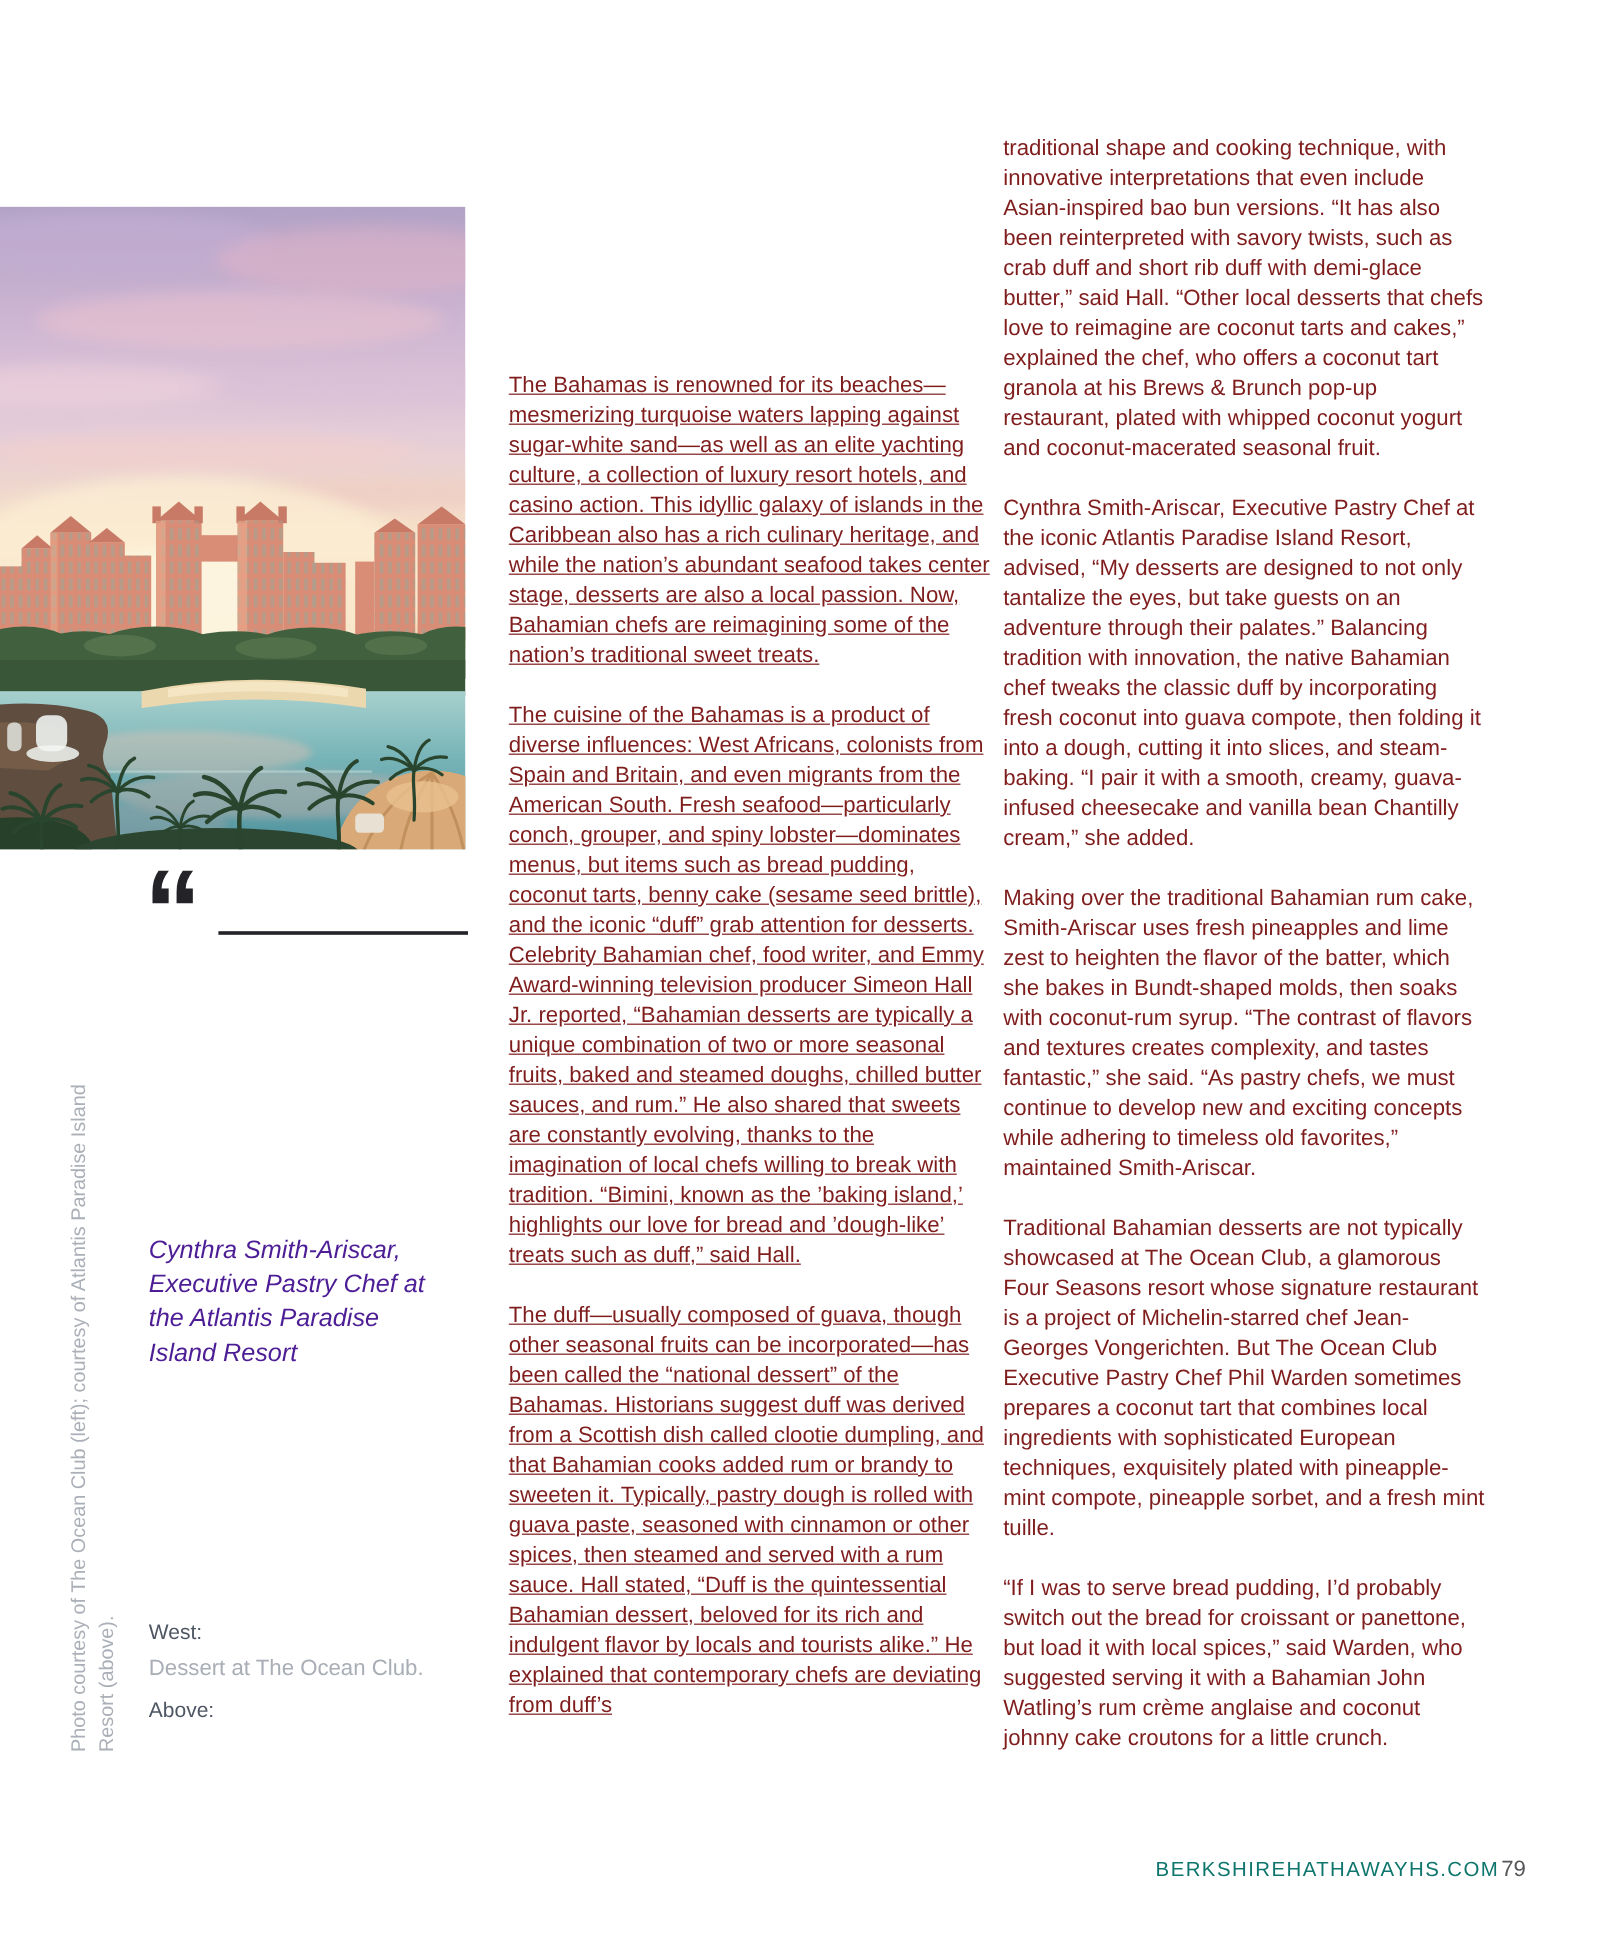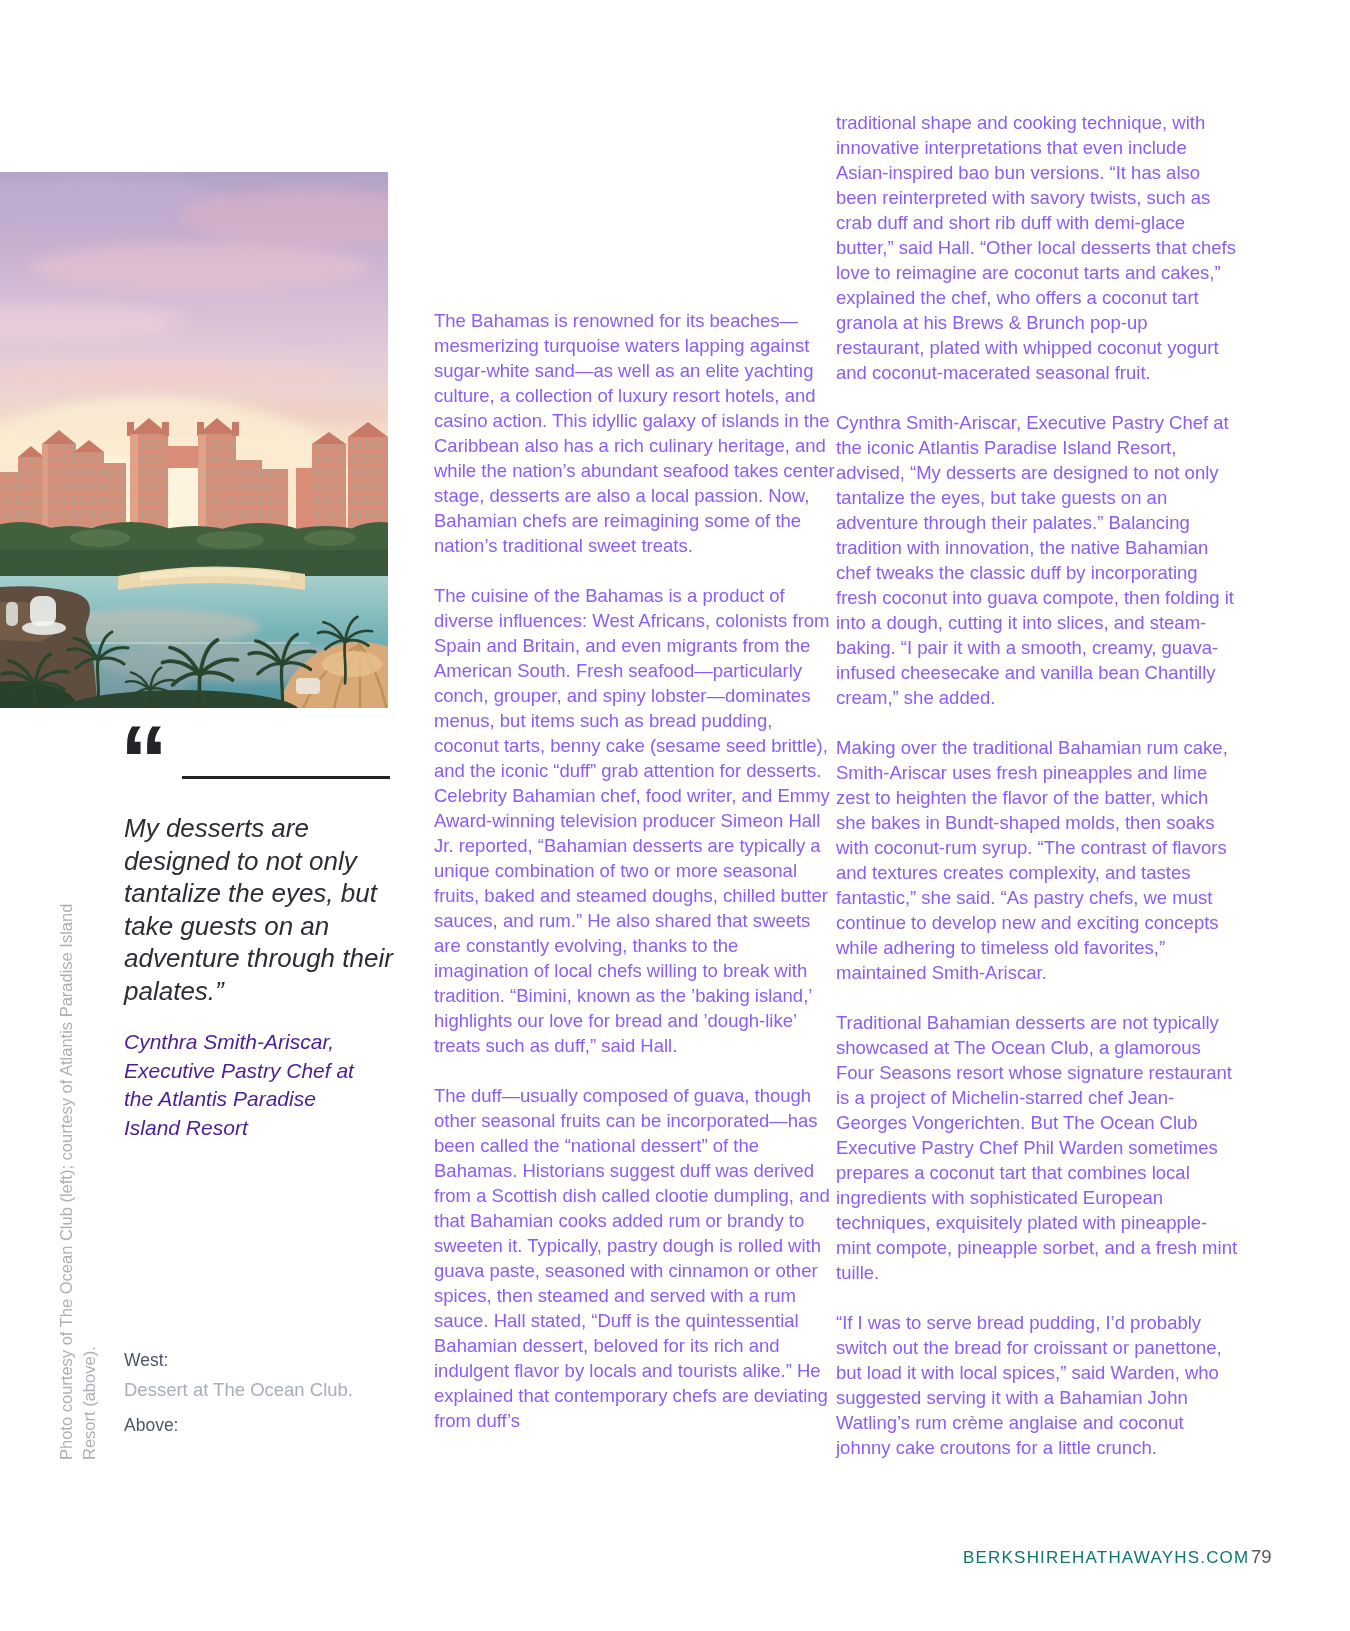--- a/index.html
+++ b/index.html
@@ -6,23 +6,23 @@
   .page{position:relative;width:1350px;height:1631px;background:#ffffff;
         font-family:"Liberation Sans",sans-serif;overflow:hidden;}
 
   .photo{position:absolute;left:0;top:172px;width:388px;height:536px;overflow:hidden;}
   .photo svg{display:block;}
 
   .headline{position:absolute;left:410px;top:100px;width:371px;margin:0;
             font-size:25px;line-height:33.5px;font-weight:400;letter-spacing:-0.2px;
             color:#39393d;}
 
-  .col{position:absolute;width:402px;font-size:18.5px;line-height:25px;color:#8b5cf6;}
+  .col{position:absolute;width:402px;font-size:18.5px;line-height:25px;color:#7f1d1d;}
   .col p{margin:0 0 25px 0;}
-  .col1{left:434px;top:308px;}
+  .col1{left:424px;top:308px;text-decoration:underline;}
   .col2{left:836px;top:110px;}
 
   .quote-mark{position:absolute;left:120px;top:712px;font-size:96px;line-height:96px;
               font-weight:bold;color:#232328;}
   .quote-rule{position:absolute;left:182px;top:776px;width:208px;height:3px;background:#232328;}
   .pull-quote{position:absolute;left:124px;top:812px;width:272px;
               font-size:26px;line-height:32.5px;font-style:italic;color:#2d2d33;}
   .attribution{position:absolute;left:124px;top:1028px;width:232px;
                font-size:21px;line-height:28.5px;font-style:italic;color:#4c1d95;}
 
@@ -183,21 +183,20 @@
       <use href="#palm" transform="translate(345,470) scale(0.9)"></use>
       <use href="#palm" transform="translate(35,513) scale(1.1)"></use>
       <use href="#palm" transform="translate(150,518) scale(0.8)"></use>
     </svg>
   </div>
 
   <div class="credit">Photo courtesy of The Ocean Club (left); courtesy of Atlantis Paradise Island Resort (above).</div>
 
   <div class="quote-mark">“</div>
   <div class="quote-rule"></div>
-  <div class="pull-quote">My desserts are designed to not only tantalize the eyes, but take guests on an adventure through their palates.”</div>
   <div class="attribution">Cynthra Smith-Ariscar, Executive Pastry Chef at the Atlantis Paradise Island Resort</div>
 
   <div class="captions">
     <p class="cap-label">West:</p>
     <p class="cap-text">Dessert at The Ocean Club.</p>
     <p class="cap-label">Above:</p>
   </div>
 
 
   <div class="col col1">

